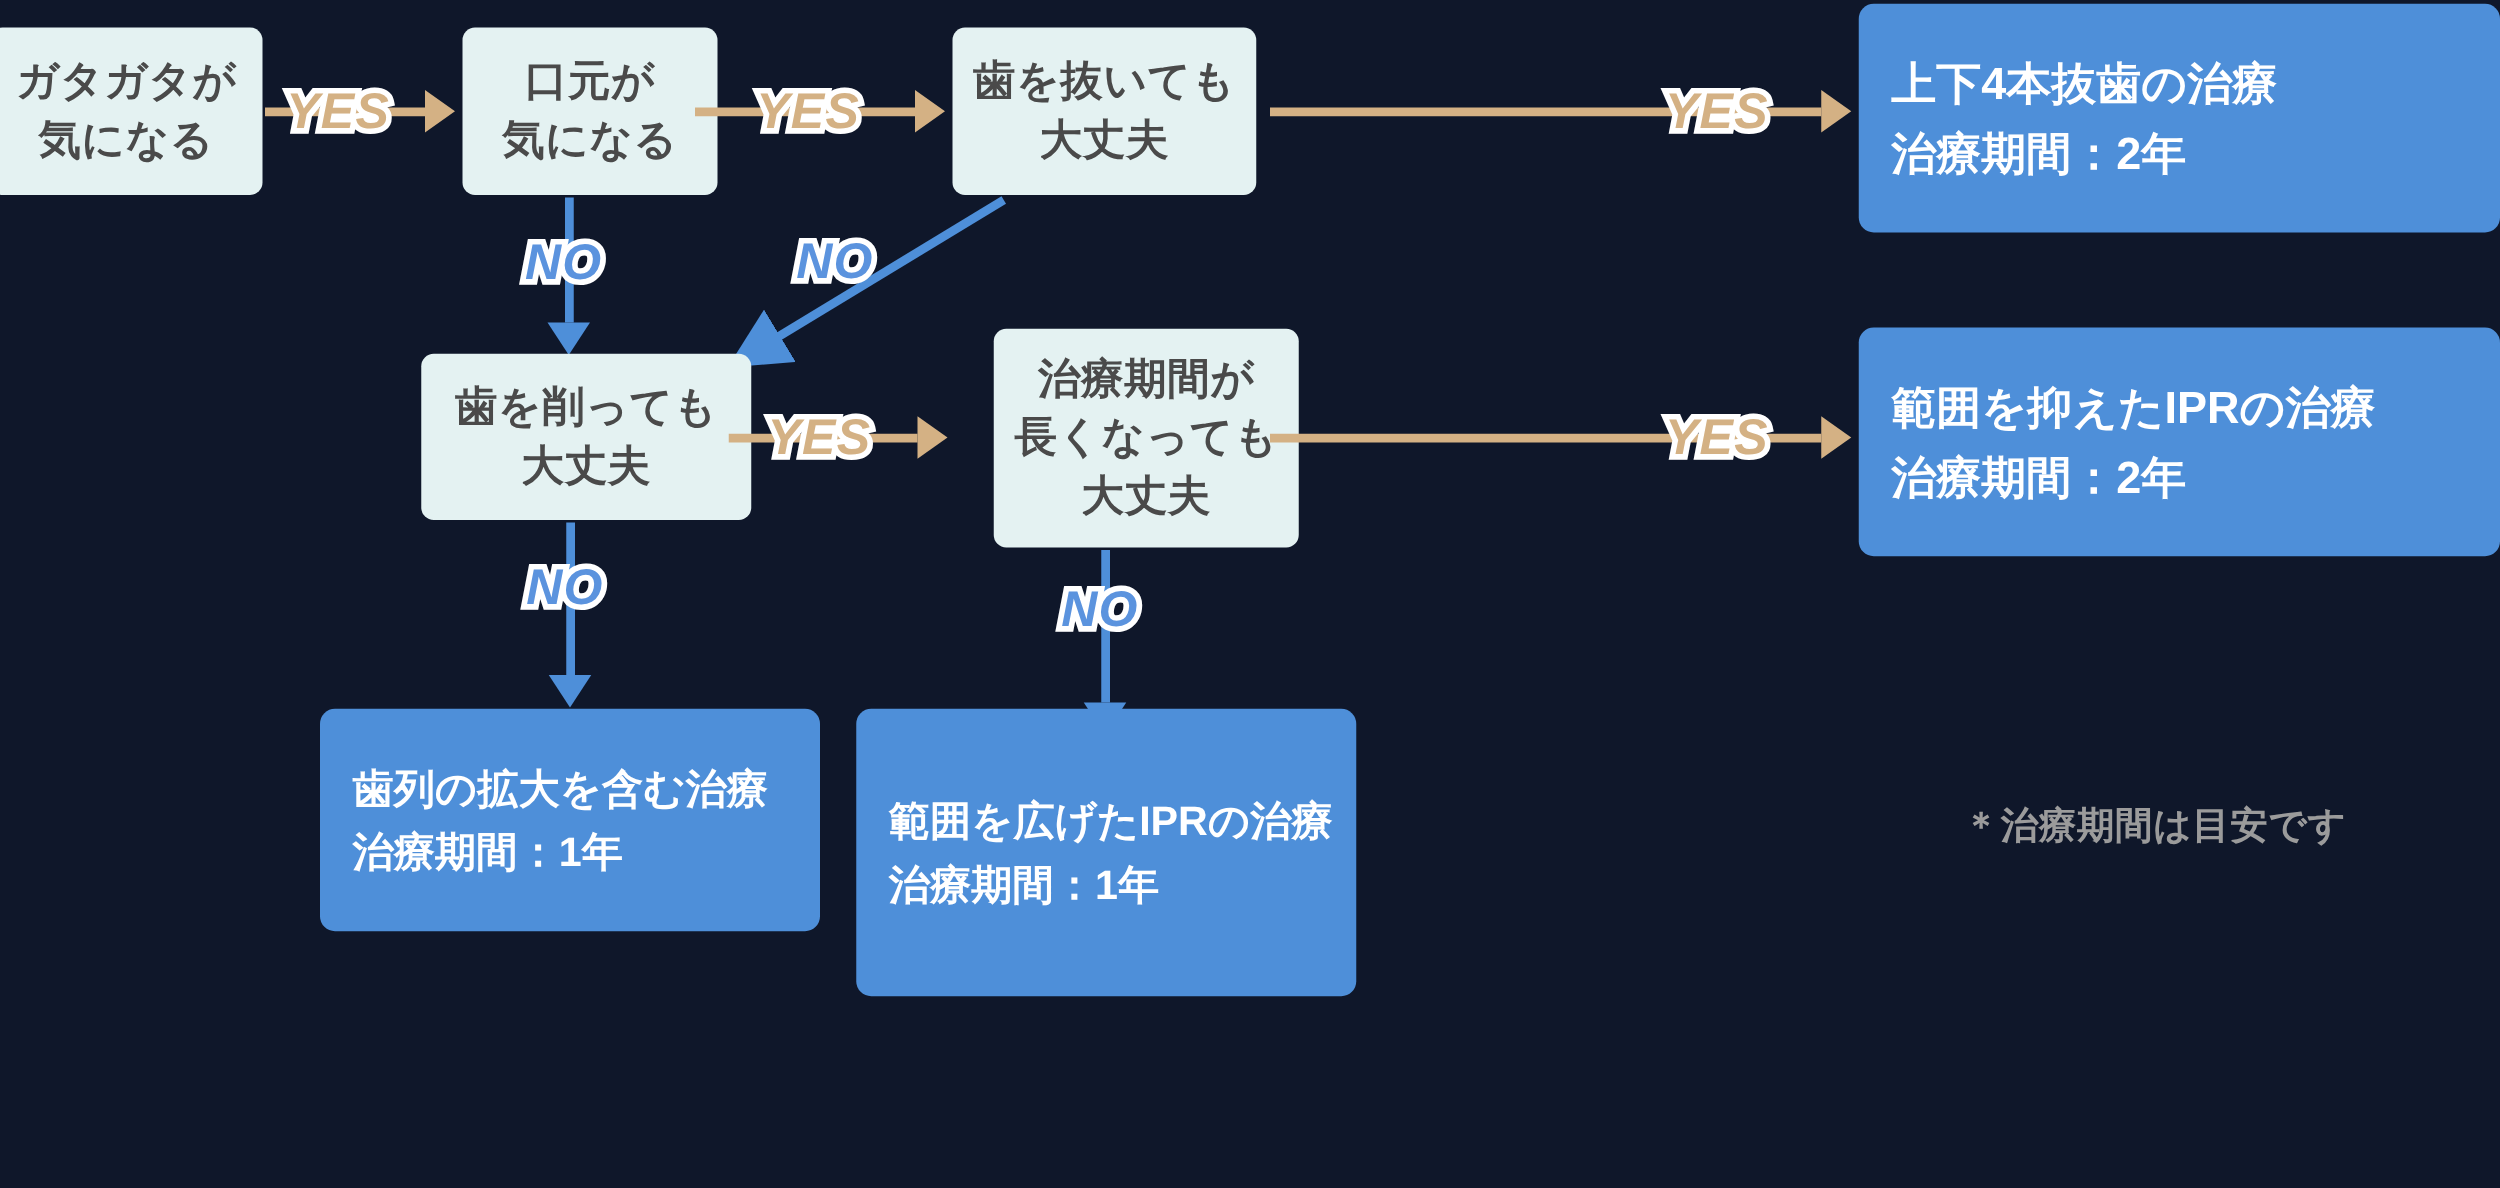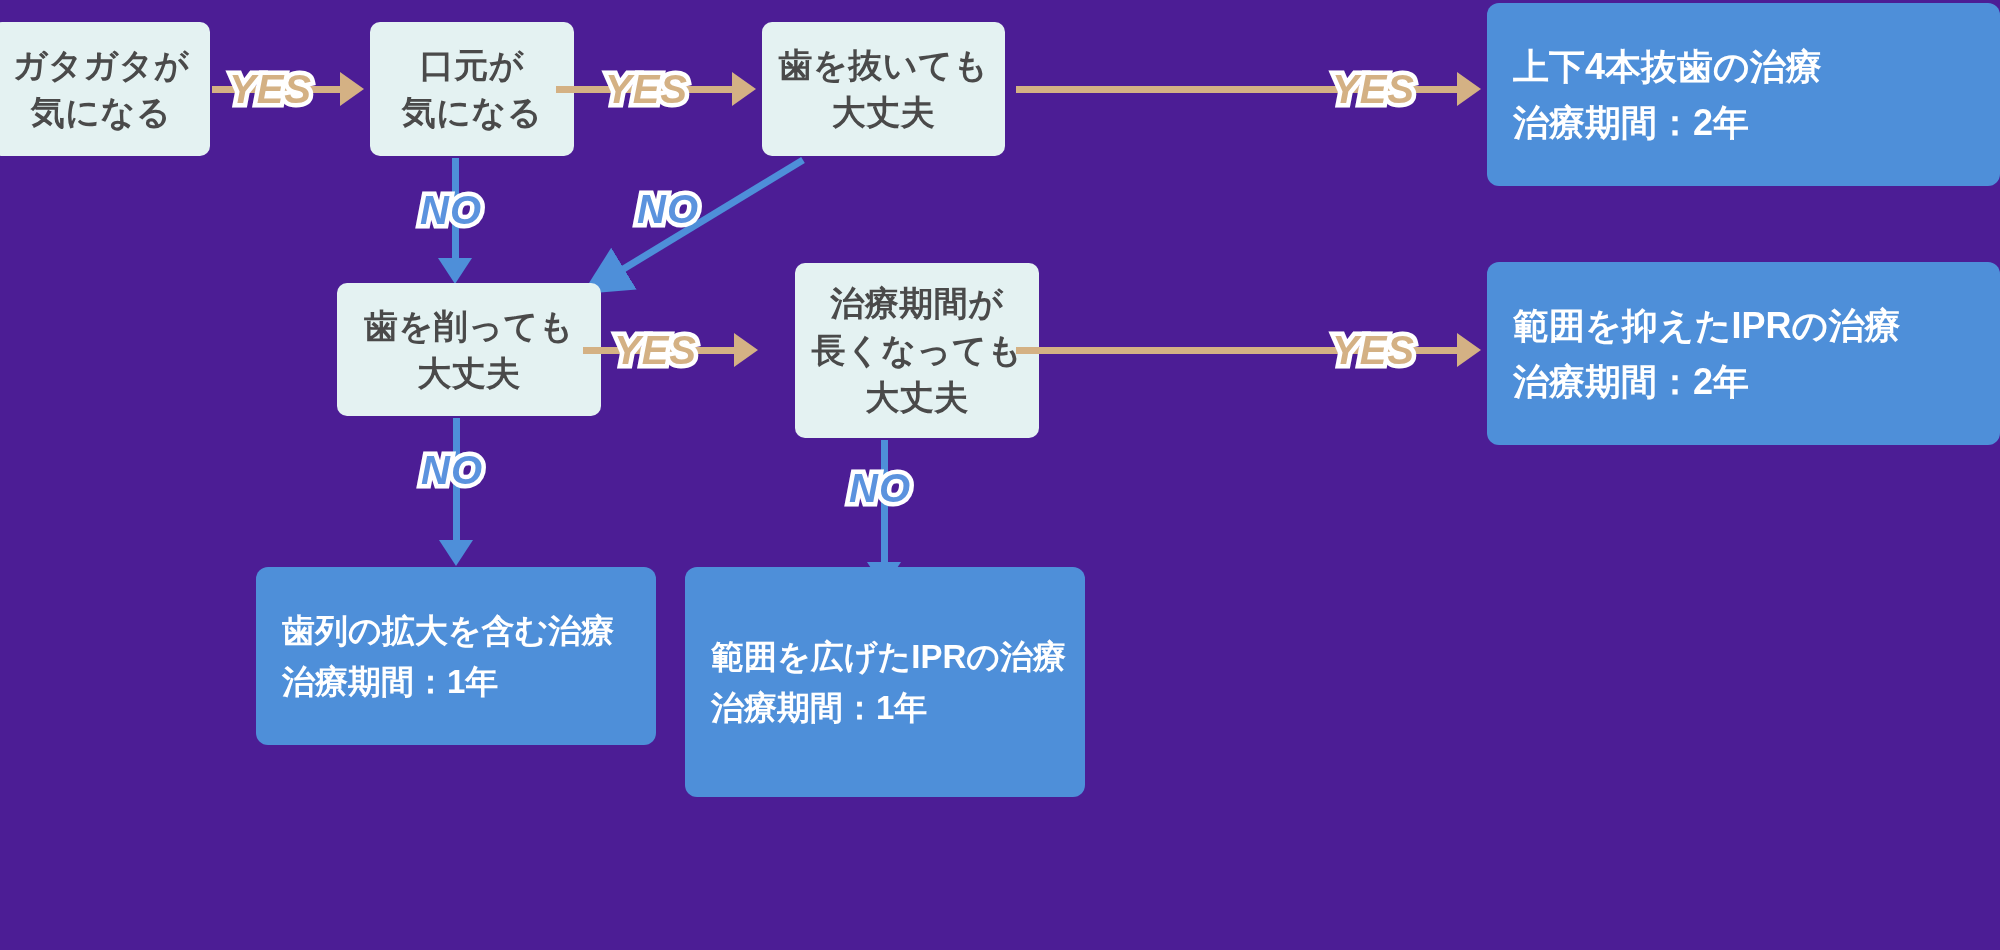--- a/index.html
+++ b/index.html
@@ -1,17 +1,17 @@
 <!DOCTYPE html>
 <html><head>
 <meta charset="utf-8">
 <style>
   html,body{margin:0;padding:0;background:#000;}
   #stage{
-    position:relative;width:2000px;height:950px;background:#4c1d95;
+    position:relative;width:2000px;height:950px;background:#0f172a;
     font-family:"Liberation Sans","DejaVu Sans",sans-serif;
     overflow:hidden;
   }
   .qbox{
     position:absolute;background:#e4f2f2;border-radius:10px;
     display:flex;align-items:center;justify-content:center;text-align:center;
     color:#4a4a4a;font-size:34px;font-weight:700;line-height:1.38;
     letter-spacing:.5px;white-space:pre-line;
   }
   .rbox{
@@ -144,14 +144,15 @@
   <div class="rbox" style="left:256px;top:567px;width:400px;height:178px;padding-left:26px;font-size:33px;">
     <span class="l1">歯列の拡大を含む治療</span>
     <span class="l2">治療期間：1年</span>
   </div>
 
   <div class="rbox" style="left:685px;top:567px;width:400px;height:230px;padding-left:26px;font-size:33px;">
     <span class="l1">範囲を広げたIPRの治療</span>
     <span class="l2">治療期間：1年</span>
   </div>
 
+  <div class="note" style="left:1570px;top:640px;">＊治療期間は目安です</div>
 
 </div>
 
 </body></html>

